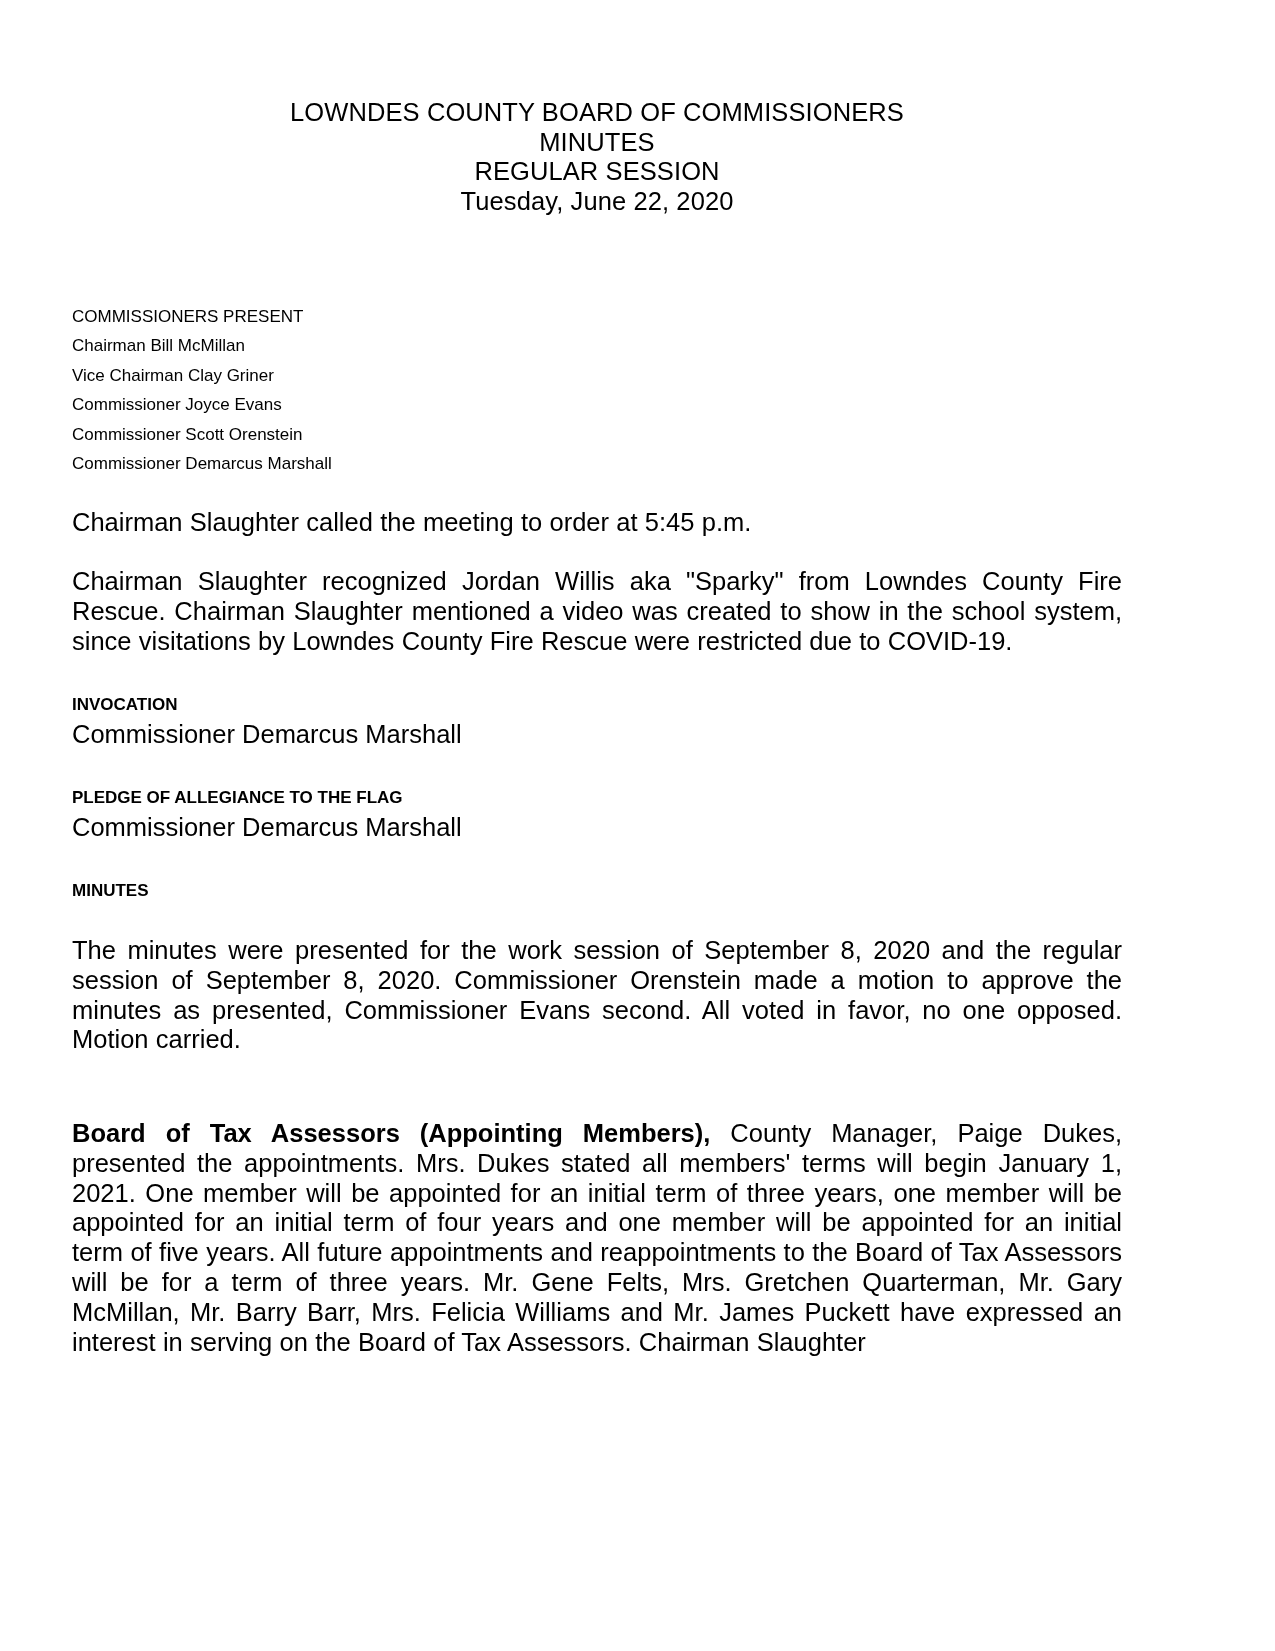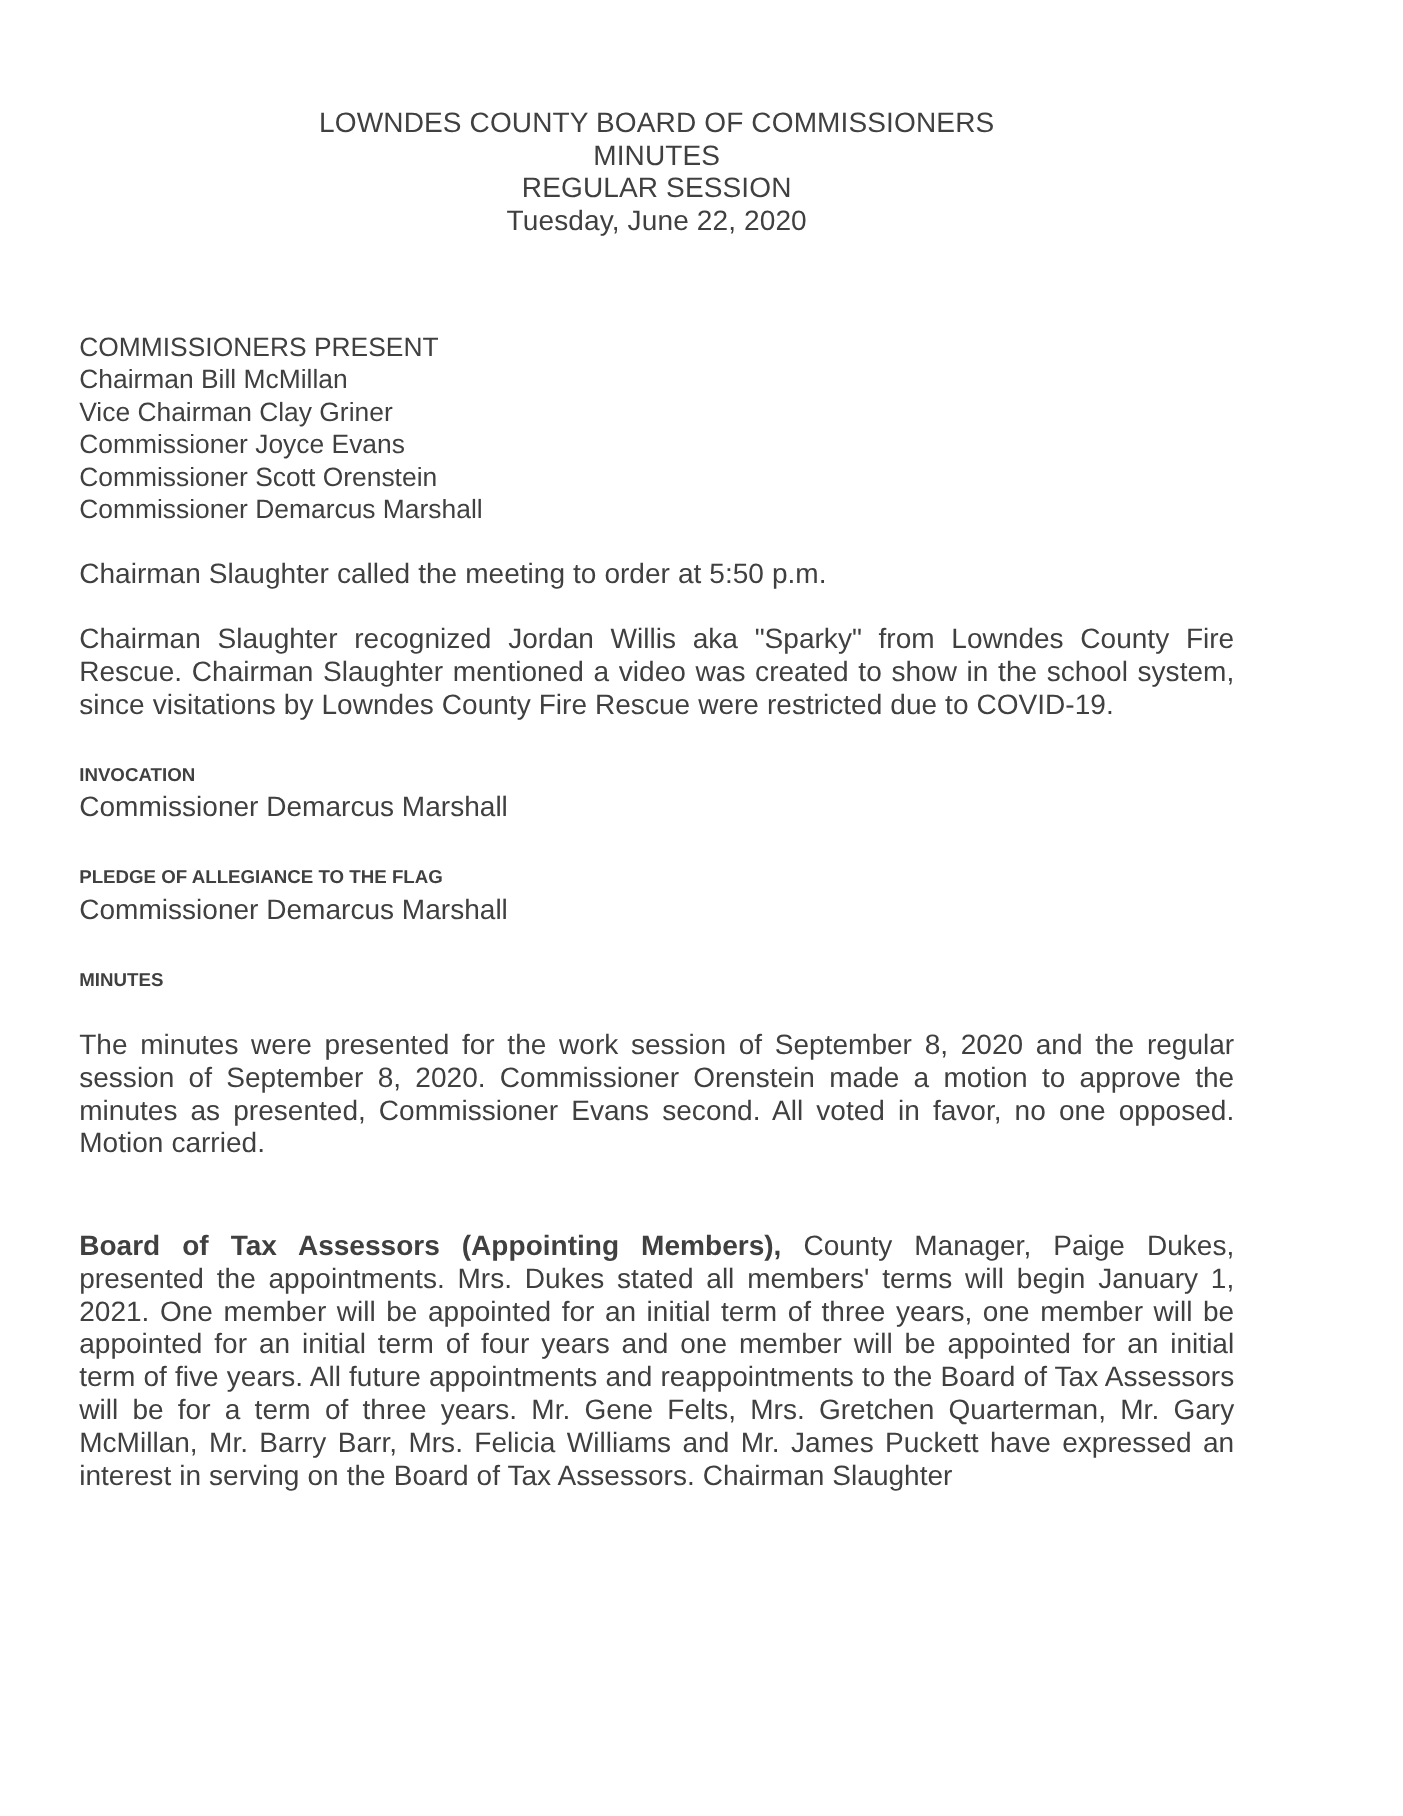--- a/index.html
+++ b/index.html
@@ -8,40 +8,40 @@
     background: #ffffff;
   }
   .page {
     position: relative;
     width: 1275px;
     height: 1651px;
     background: #ffffff;
     margin: 0 auto;
     overflow: hidden;
     font-family: "Liberation Sans", sans-serif;
-    color: #404040;
+    color: #000000;
   }
   .content {
     position: absolute;
     left: 72px;
     top: 98px;
     width: 1050px;
   }
   .doc-header {
     text-align: center;
     font-size: 25.5px;
     line-height: 29.5px;
     letter-spacing: 0.1px;
   }
   .doc-header div {
     white-space: nowrap;
   }
   .gap-after-header { height: 86px; }
   .roster {
-    font-size: 24px;
+    font-size: 17px;
     line-height: 29.4px;
   }
   .roster div { white-space: nowrap; }
   .blank-line { height: 29.4px; }
   p.body {
     font-size: 25.5px;
     line-height: 29.8px;
     margin: 0;
     text-align: justify;
     text-justify: inter-word;
@@ -82,21 +82,21 @@
       <div>COMMISSIONERS PRESENT</div>
       <div>Chairman Bill McMillan</div>
       <div>Vice Chairman Clay Griner</div>
       <div>Commissioner Joyce Evans</div>
       <div>Commissioner Scott Orenstein</div>
       <div>Commissioner Demarcus Marshall</div>
     </div>
 
     <div class="blank-line"></div>
 
-    <p class="body last-natural">Chairman Slaughter called the meeting to order at 5:50 p.m.</p>
+    <p class="body last-natural">Chairman Slaughter called the meeting to order at 5:45 p.m.</p>
 
     <div class="blank-line"></div>
 
     <p class="body last-natural">Chairman Slaughter recognized Jordan Willis aka "Sparky" from Lowndes County Fire Rescue.  Chairman Slaughter mentioned a video was created to show in the school system, since visitations by Lowndes County Fire Rescue were restricted due to COVID-19.</p>
 
     <div class="sp-34"></div>
 
     <h2 class="heading">INVOCATION</h2>
     <div class="sub">Commissioner Demarcus Marshall</div>
 

